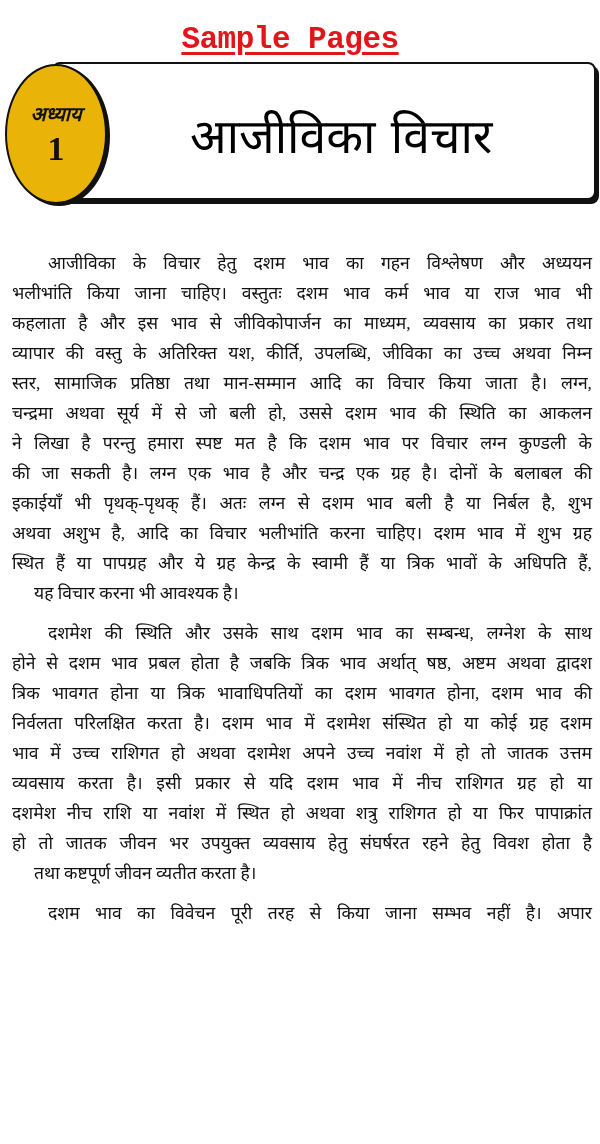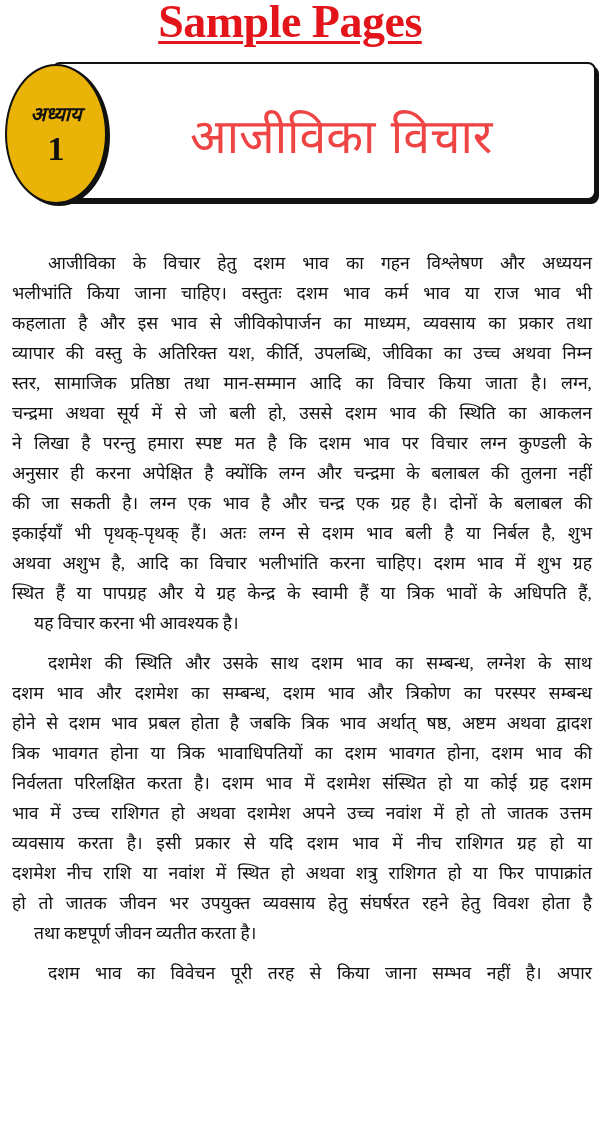--- a/index.html
+++ b/index.html
@@ -3,35 +3,35 @@
   <meta charset="utf-8">
   <style>
     html, body { margin: 0; padding: 0; background: #ffffff; }
     body { width: 600px; height: 1144px; position: relative; overflow: hidden; }
     .banner {
       position: absolute; left: 0; top: 0; width: 600px; text-align: center;
       padding-left: 0px;
     }
     .banner-title {
       display: inline-block;
-      font-family: Liberation Serif, serif;
-      font-weight: bold; font-size: 46px; line-height: 44px;
+      font-family: Liberation Mono, monospace;
+      font-weight: bold; font-size: 31px; line-height: 44px;
       color: #e3151b; text-decoration: underline; text-decoration-thickness: 3px;
-      text-underline-offset: 4px; margin-top: 0px; margin-left: -20px;
+      text-underline-offset: 4px; margin-top: 18px; margin-left: -20px;
       letter-spacing: -0.5px;
     }
     .chapter-box {
       position: absolute; left: 52px; top: 62px; width: 540px; height: 134px;
       border: 2px solid #111; border-radius: 8px;
       box-shadow: 3px 4px 0 #111; background: #fff;
     }
     .chapter-title {
       position: absolute; left: 190px; top: 108px;
       font-family: "DejaVu Sans", sans-serif; font-size: 48px; line-height: 56px;
-      color: #ef4444; white-space: nowrap;
+      color: #000000; white-space: nowrap;
     }
     .chapter-circle {
       position: absolute; left: 5px; top: 64px; width: 98px; height: 136px;
       border: 2px solid #111; border-radius: 50%;
       box-shadow: 3px 2px 0 #111; background: #eab308;
       text-align: center;
     }
     .chapter-word {
       position: absolute; left: 0; right: 0; top: 34px;
       font-family: "DejaVu Serif", serif; font-weight: bold; font-style: italic;
@@ -69,30 +69,28 @@
 
 <div class="body-text">
   <p class="para">
     <span class="line">आजीविका के विचार हेतु दशम भाव का गहन विश्लेषण और अध्ययन</span>
     <span class="line">भलीभांति किया जाना चाहिए। वस्तुतः दशम भाव कर्म भाव या राज भाव भी</span>
     <span class="line">कहलाता है और इस भाव से जीविकोपार्जन का माध्यम, व्यवसाय का प्रकार तथा</span>
     <span class="line">व्यापार की वस्तु के अतिरिक्त यश, कीर्ति, उपलब्धि, जीविका का उच्च अथवा निम्न</span>
     <span class="line">स्तर, सामाजिक प्रतिष्ठा तथा मान-सम्मान आदि का विचार किया जाता है। लग्न,</span>
     <span class="line">चन्द्रमा अथवा सूर्य में से जो बली हो, उससे दशम भाव की स्थिति का आकलन</span>
     <span class="line">ने लिखा है परन्तु हमारा स्पष्ट मत है कि दशम भाव पर विचार लग्न कुण्डली के</span>
-    <span class="line">अनुसार ही करना अपेक्षित है क्योंकि लग्न और चन्द्रमा के बलाबल की तुलना नहीं</span>
     <span class="line">की जा सकती है। लग्न एक भाव है और चन्द्र एक ग्रह है। दोनों के बलाबल की</span>
     <span class="line">इकाईयाँ भी पृथक्-पृथक् हैं। अतः लग्न से दशम भाव बली है या निर्बल है, शुभ</span>
     <span class="line">अथवा अशुभ है, आदि का विचार भलीभांति करना चाहिए। दशम भाव में शुभ ग्रह</span>
     <span class="line">स्थित हैं या पापग्रह और ये ग्रह केन्द्र के स्वामी हैं या त्रिक भावों के अधिपति हैं,</span>
     <span class="line last">यह विचार करना भी आवश्यक है।</span>
   </p>
   <p class="para">
     <span class="line">दशमेश की स्थिति और उसके साथ दशम भाव का सम्बन्ध, लग्नेश के साथ</span>
-    <span class="line">दशम भाव और दशमेश का सम्बन्ध, दशम भाव और त्रिकोण का परस्पर सम्बन्ध</span>
     <span class="line">होने से दशम भाव प्रबल होता है जबकि त्रिक भाव अर्थात् षष्ठ, अष्टम अथवा द्वादश</span>
     <span class="line">त्रिक भावगत होना या त्रिक भावाधिपतियों का दशम भावगत होना, दशम भाव की</span>
     <span class="line">निर्वलता परिलक्षित करता है। दशम भाव में दशमेश संस्थित हो या कोई ग्रह दशम</span>
     <span class="line">भाव में उच्च राशिगत हो अथवा दशमेश अपने उच्च नवांश में हो तो जातक उत्तम</span>
     <span class="line">व्यवसाय करता है। इसी प्रकार से यदि दशम भाव में नीच राशिगत ग्रह हो या</span>
     <span class="line">दशमेश नीच राशि या नवांश में स्थित हो अथवा शत्रु राशिगत हो या फिर पापाक्रांत</span>
     <span class="line">हो तो जातक जीवन भर उपयुक्त व्यवसाय हेतु संघर्षरत रहने हेतु विवश होता है</span>
     <span class="line last">तथा कष्टपूर्ण जीवन व्यतीत करता है।</span>
   </p>
   <p class="para">

